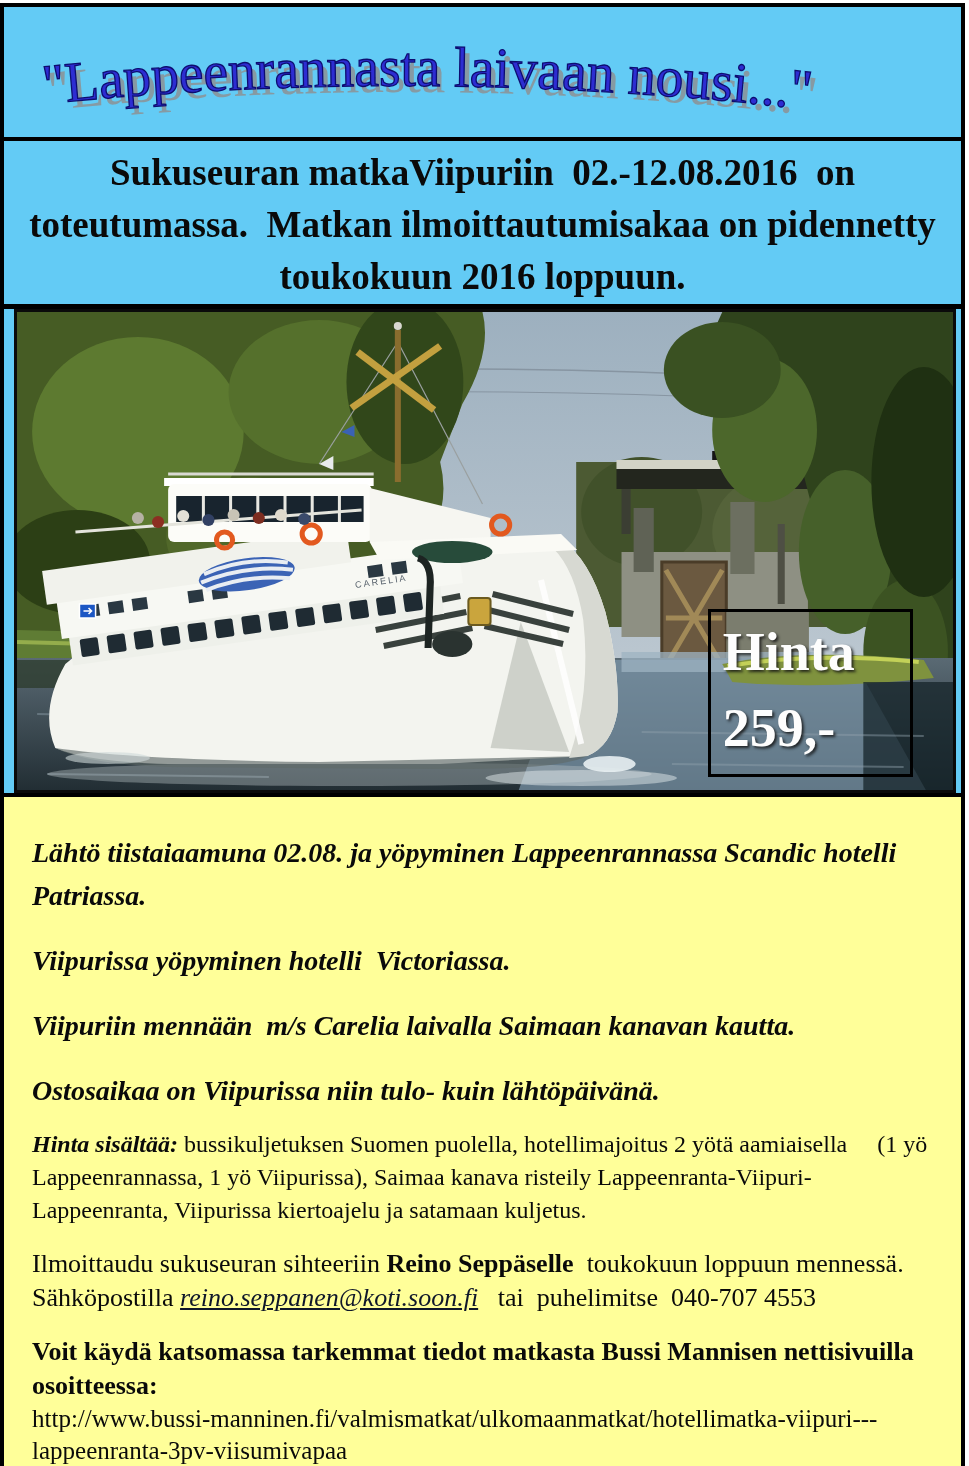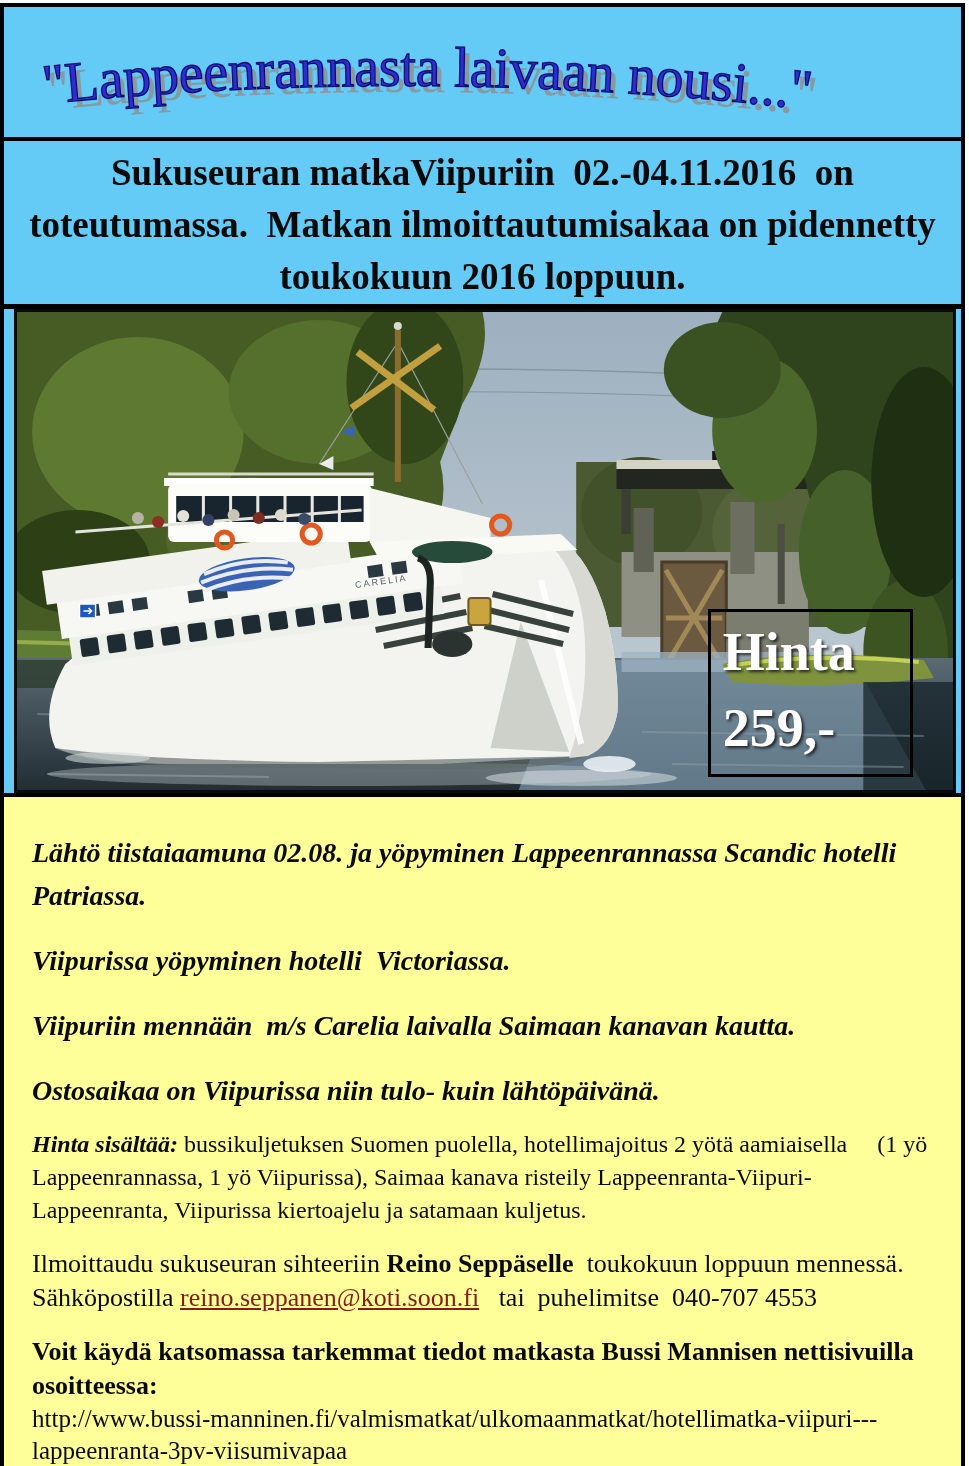--- a/index.html
+++ b/index.html
@@ -28,21 +28,21 @@
   .details{background:#ffff99;padding:34px 24px 24px 28px;color:#0a0a0a;}
   .p-it{font-style:italic;font-weight:bold;font-size:28px;line-height:43px;
         margin:0 0 22px 0;white-space:pre-wrap;}
   .p-it.last{margin-bottom:16px;}
   .p-body{font-size:24px;line-height:33px;margin:0 0 20px 0;white-space:pre-wrap;}
   .lead-bi{font-style:italic;font-weight:bold;}
   .signup{font-size:26px;line-height:34px;white-space:pre-wrap;}
   .signup-block{margin:0 0 20px 0;}
   .bold-note{font-weight:bold;font-size:26px;line-height:34px;white-space:pre-wrap;margin:0;}
   .url-line{font-size:25px;line-height:32px;white-space:pre-wrap;margin:0;overflow-wrap:anywhere;}
-  .email-link{text-decoration:underline;color:#7f1d1d;cursor:pointer;}
+  .email-link{text-decoration:underline;color:#0f172a;cursor:pointer;font-style:italic;}
   b{font-weight:bold;}
 </style>
 </head>
 <body>
 
 <div class="page">
 
   <div class="banner">
     <svg viewBox="0 0 953 126" preserveAspectRatio="none">
       <defs>
@@ -53,21 +53,21 @@
           <textPath href="#bpath">"Lappeenrannasta laivaan nousi..."</textPath>
         </text>
       </g>
       <text font-family="Liberation Serif, DejaVu Serif, serif" font-size="55" fill="#2d2dd2" stroke="#0d0d70" stroke-width="1.3">
         <textPath href="#bpath">"Lappeenrannasta laivaan nousi..."</textPath>
       </text>
     </svg>
   </div>
 
   <div class="intro">
-    <div class="line">Sukuseuran matkaViipuriin  02.-04.11.2016  on</div>
+    <div class="line">Sukuseuran matkaViipuriin  02.-12.08.2016  on</div>
     <div class="line">toteutumassa.  Matkan ilmoittautumisakaa on pidennetty</div>
     <div class="line">toukokuun 2016 loppuun.</div>
   </div>
 
   <div class="photo-section">
     <div class="photo-frame">
       <svg viewBox="0 0 929 478" preserveAspectRatio="none">
         <defs>
           <linearGradient id="skyG" x1="0" y1="0" x2="0" y2="1">
             <stop offset="0" stop-color="#9db0bf"></stop>

